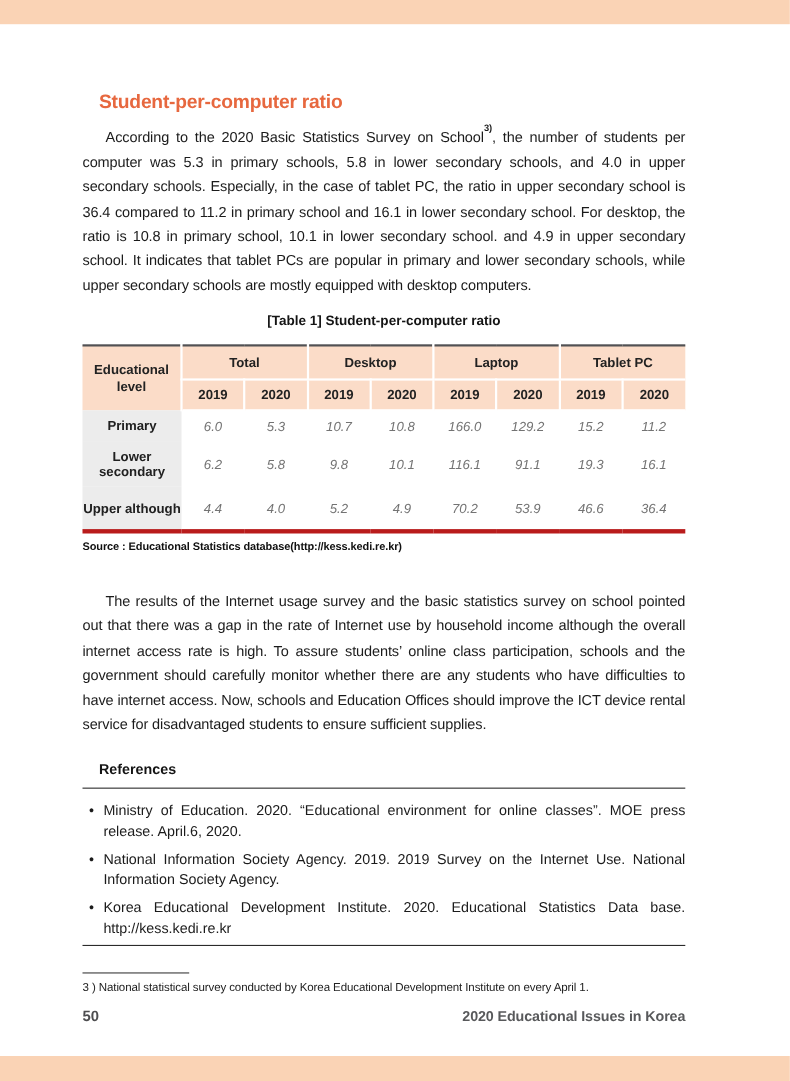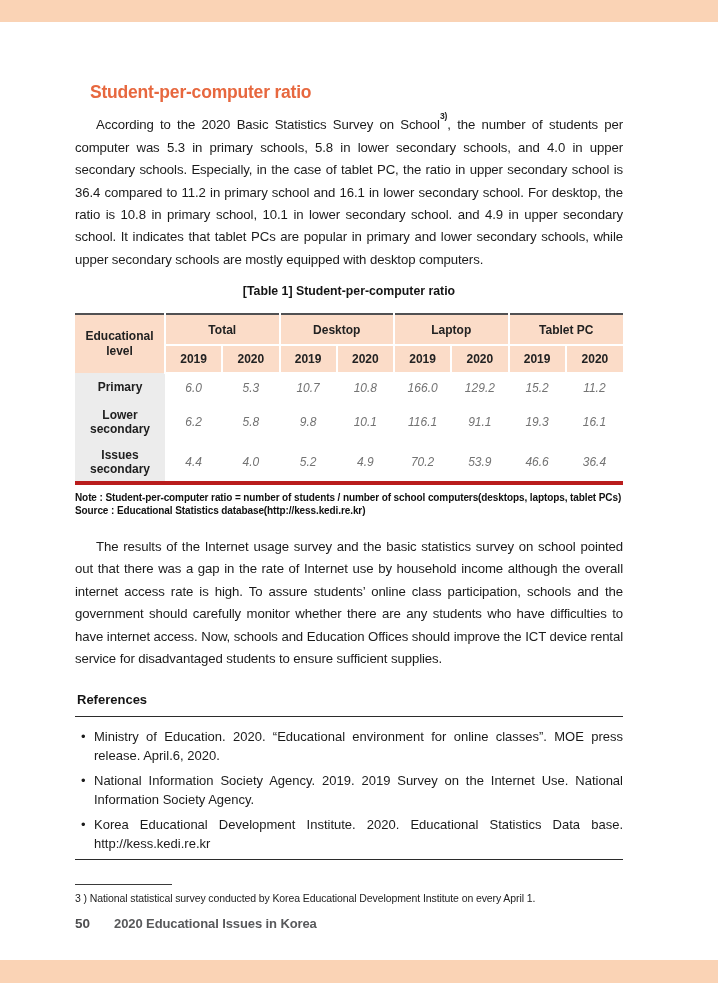--- a/index.html
+++ b/index.html
@@ -53,34 +53,34 @@
   tbody tr.r-double { height:41px;margin-left:44px; }
   tbody th.row-label {
     background:#ECECEC; font-weight:bold; color:#202020; line-height:14px; padding:0;
   }
   tbody td { text-align:center; color:#737373; padding:0;font-style:italic; }
 
   .table-notes { position:absolute; top:492px; left:0; width:548px; }
   .note-line { font-size:10px; font-weight:bold; line-height:12.5px; color:#101010; letter-spacing:-0.1px; }
 
   .refs { position:absolute; top:692px; left:0; width:548px; }
-  .refs-heading { font-size:13px; font-weight:bold; color:#141414; margin-left:2px; }
+  .refs-heading { font-size:13px; font-weight:bold; color:#141414; margin-left:15px; }
   .refs-rule { border:none; border-top:1.5px solid #2b2b2b; margin:9px 0 0 0; }
   .refs-list { margin:10px 0 0 0; padding:0 0 0 6px; list-style:none; }
   .ref-item { display:flex; font-size:13px; line-height:19px; color:#1b1b1b; margin-bottom:6px; text-align:justify; }
   .ref-bullet { flex:none; width:13px; color:#1b1b1b; }
   .refs-rule-bottom { border:none; border-top:1.5px solid #2b2b2b; margin:5px 0 0 0; }
 
   .footnote { position:absolute; top:884px; left:0; width:548px; }
   .footnote-rule { border:none; border-top:1.3px solid #3a3a3a; width:97px; margin:0 0 7px 0; }
   .footnote-text { font-size:10.5px; color:#222; letter-spacing:-0.1px; }
 
   .page-footer {
     position:absolute; top:916px; left:0; width:548px;
-    display:flex; align-items:baseline;
+    display:flex; justify-content:space-between; align-items:baseline;
   }
   .page-number { font-size:13.5px; font-weight:600; color:#4d4d4f; }
   .book-title { font-size:13px; font-weight:bold; color:#58595b; letter-spacing:-0.1px;margin-left:24px; }
 </style>
 </head>
 <body>
 
 <div class="band band-top"></div>
 
 <div class="content">
@@ -140,36 +140,35 @@
           <td>6.2</td>
           <td>5.8</td>
           <td>9.8</td>
           <td>10.1</td>
           <td>116.1</td>
           <td>91.1</td>
           <td>19.3</td>
           <td>16.1</td>
         </tr>
         <tr class="r-double">
-          <th class="row-label">Issues secondary</th>
+          <th class="row-label">Upper although</th>
           <td>4.4</td>
           <td>4.0</td>
           <td>5.2</td>
           <td>4.9</td>
           <td>70.2</td>
           <td>53.9</td>
           <td>46.6</td>
           <td>36.4</td>
         </tr>
       </tbody>
     </table>
   </div>
 
   <div class="table-notes">
-    <div class="note-line">Note : Student-per-computer ratio = number of students / number of school computers(desktops, laptops, tablet PCs)</div>
     <div class="note-line">Source : Educational Statistics database(http://kess.kedi.re.kr)</div>
   </div>
 
   <p class="body-text para-2">The results of the Internet usage survey and the basic statistics survey on school pointed out that there was a gap in the rate of Internet use by household income although the overall internet access rate is high. To assure students’ online class participation, schools and the government should carefully monitor whether there are any students who have difficulties to have internet access. Now, schools and Education Offices should improve the ICT device rental service for disadvantaged students to ensure sufficient supplies.</p>
 
   <div class="refs">
     <div class="refs-heading">References</div>
     <hr class="refs-rule">
     <ul class="refs-list">
       <li class="ref-item">

